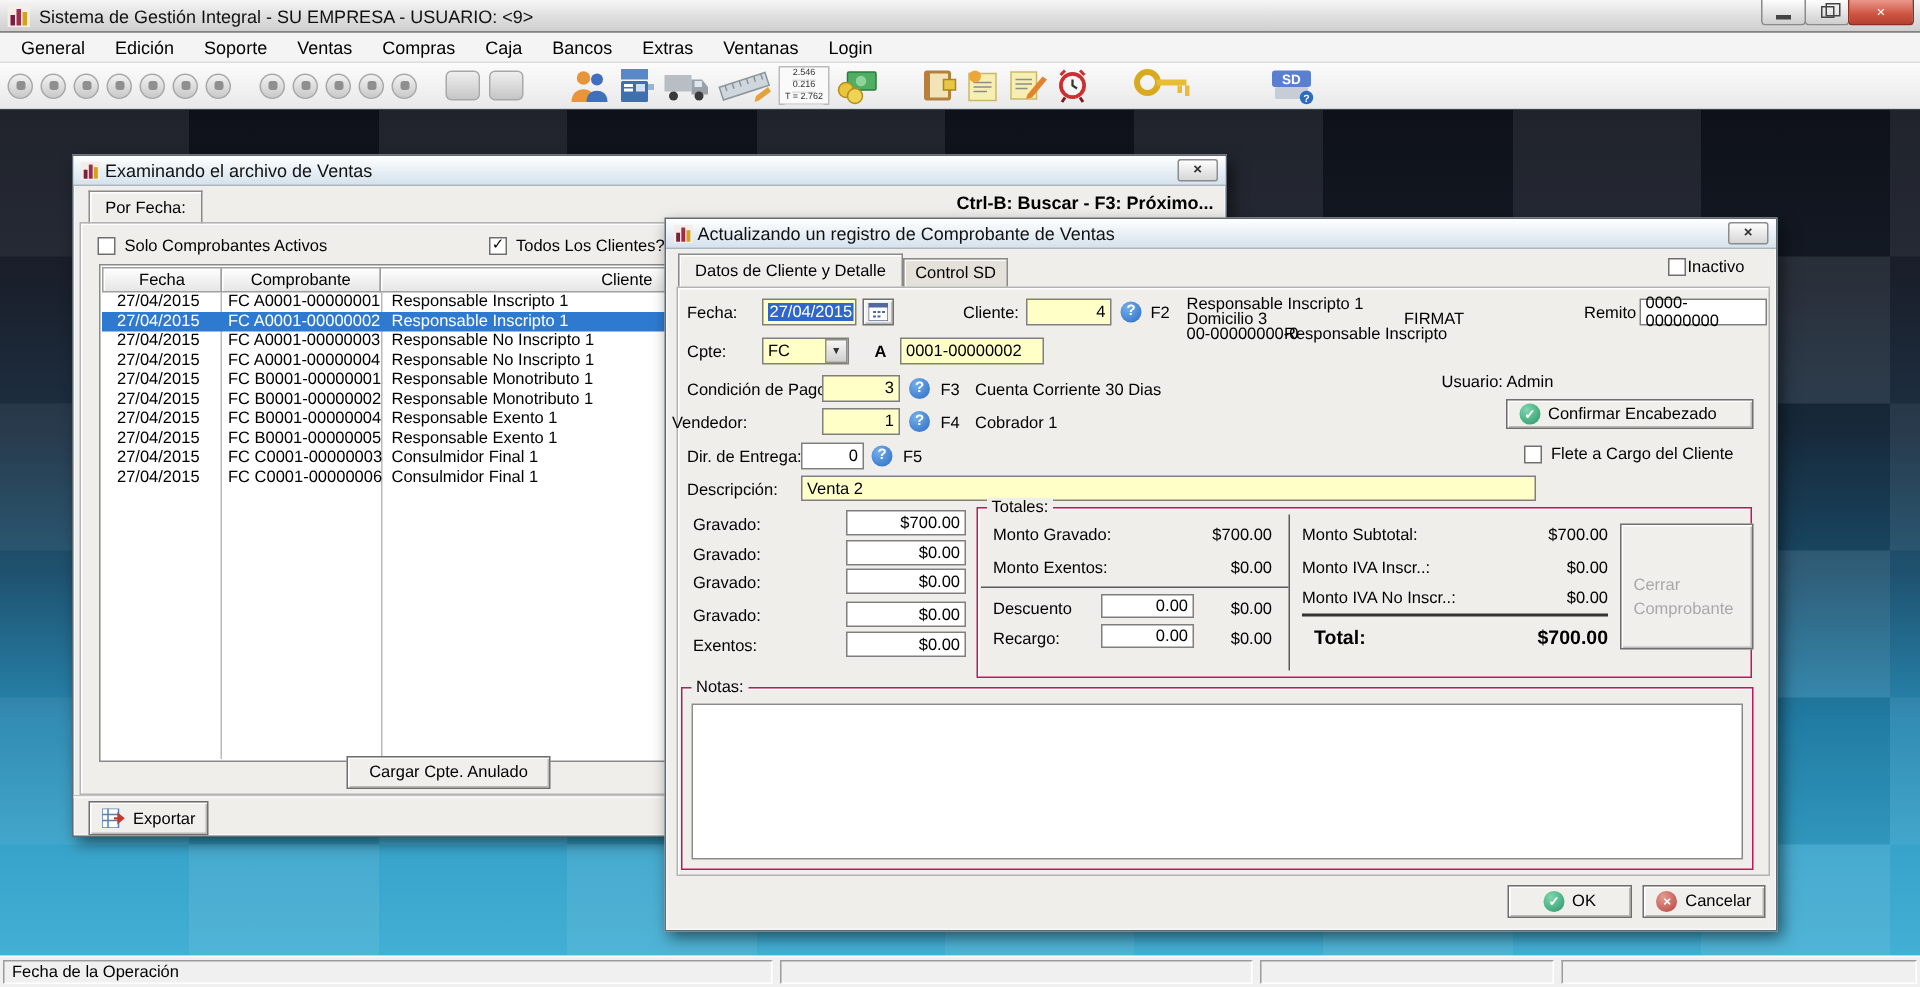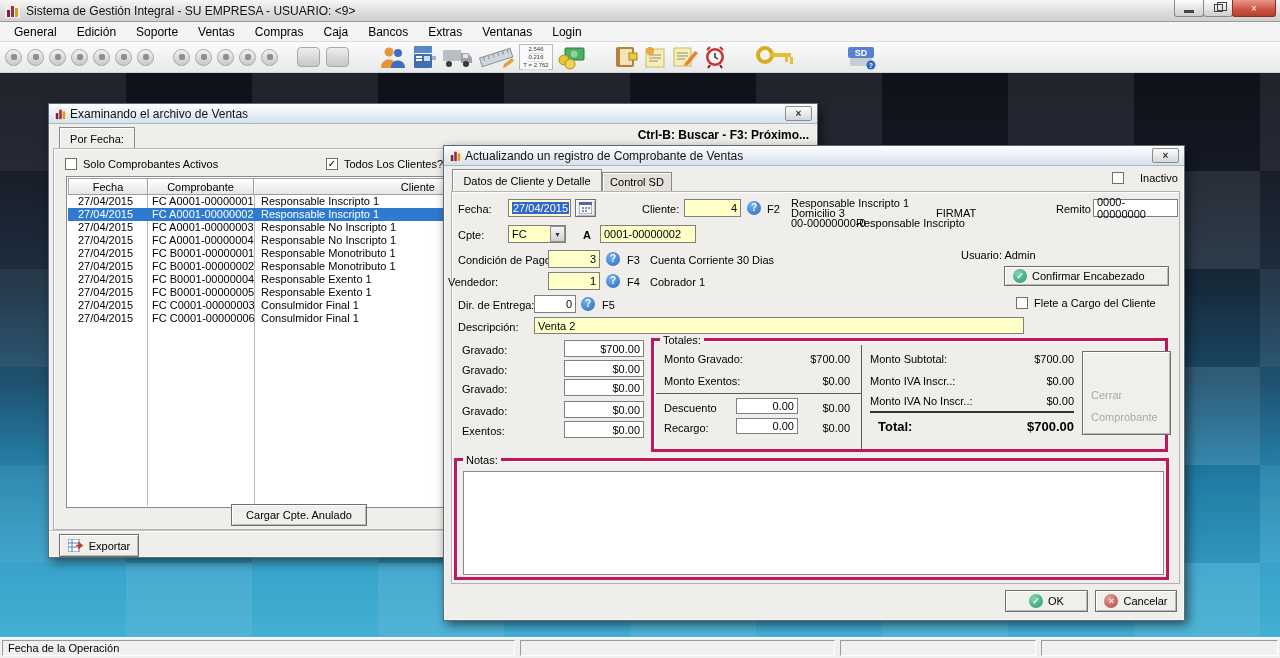--- a/index.html
+++ b/index.html
@@ -72,21 +72,21 @@
 .tiny{font-size:11px;line-height:11px;white-space:nowrap;}
 .qicon{width:14px;height:14px;border-radius:50%;color:#fff;font-size:10px;font-weight:bold;
   background:radial-gradient(circle at 35% 30%, #74aeec, #2b6cc2);
   display:flex;align-items:center;justify-content:center;line-height:1;}
 .okicon{width:14px;height:14px;border-radius:50%;color:#fff;font-size:9px;font-weight:bold;
   background:radial-gradient(circle at 35% 30%, #7fd7ae, #279568);
   display:flex;align-items:center;justify-content:center;line-height:1;flex:0 0 auto;}
 .xicon{width:14px;height:14px;border-radius:50%;color:#fff;font-size:9px;font-weight:bold;
   background:radial-gradient(circle at 35% 30%, #e59a92, #b4443c);
   display:flex;align-items:center;justify-content:center;line-height:1;flex:0 0 auto;}
-.groupbox{position:absolute;border:3px solid #be185d;box-shadow:inset 1px 1px 0 #fff;}
+.groupbox{position:absolute;border:1px solid #be185d;box-shadow:inset 1px 1px 0 #fff;}
 .legend{position:absolute;top:-7px;left:6px;background:#efeeea;padding:0 3px;font-size:11px;}
 
 
 .tbl{position:absolute;background:#fff;border:1px solid #8a8a8a;}
 .th{background:linear-gradient(#fefefe,#e6e6e6);border:1px solid #9f9f9f;
   box-shadow:inset 1px 1px 0 #fff;font-size:11px;display:flex;align-items:center;height:17px;}
 .trow{position:absolute;left:1px;right:1px;height:13px;display:flex;font-size:11px;line-height:13px;white-space:nowrap;}
 .trow.selected{background:#2f7ad1;color:#fff;}
 .vsep{position:absolute;top:18px;bottom:1px;width:1px;background:#b9b9b9;}
 
@@ -376,21 +376,21 @@
           <span>×</span>
         </div>
     </div>
 
     <div class="tab" style="left:8px;top:23px;width:150px;height:22px;">
       <span>Datos de Cliente y Detalle</span>
     </div>
     <div class="tab inactive" style="left:158px;top:26px;width:70px;height:19px;">
       <span>Control SD</span>
     </div>
-    <div class="abs" style="left:668px;top:26px;display:flex;align-items:center;gap:16px;">
+    <div class="abs" style="left:668px;top:26px;display:flex;align-items:center;gap:1px;">
       <span class="cb"></span>
       <span>Inactivo</span>
     </div>
 
     <div class="panelframe" style="left:7px;top:45px;width:729px;height:393px;"></div>
 
     <span class="lbl" style="left:14px;top:57px;">Fecha:</span>
     <div class="field yellow abs" style="left:64px;top:53px;width:63px;">
       <span class="sel-text">27/04/2015</span>
     </div>
@@ -518,21 +518,21 @@
       <span class="lbl" style="left:216px;top:12px;">Monto Subtotal:</span>
       <span class="lbl" style="left:330px;top:12px;width:90px;text-align:right;">$700.00</span>
       <span class="lbl" style="left:216px;top:34px;">Monto IVA Inscr..:</span>
       <span class="lbl" style="left:330px;top:34px;width:90px;text-align:right;">$0.00</span>
       <span class="lbl" style="left:216px;top:54px;">Monto IVA No Inscr..:</span>
       <span class="lbl" style="left:330px;top:54px;width:90px;text-align:right;">$0.00</span>
       <div class="hline" style="left:216px;top:70px;width:204px;border-top-width:2px;border-top-color:#333;"></div>
       <span class="lbl" style="left:224px;top:78px;font-size:13px;font-weight:bold;">Total:</span>
       <span class="lbl" style="left:320px;top:78px;width:100px;text-align:right;font-size:13px;font-weight:bold;">$700.00</span>
       <div class="btn disabled abs" style="left:428px;top:10px;width:89px;height:84px;padding:4px;align-items:flex-start;padding-top:32px;justify-content:flex-start;padding-left:8px;text-align:left;">
-        <span style="display:block;width:70px;white-space:normal;line-height:22px;">Cerrar Comprobante</span>
+        <span style="display:block;width:70px;white-space:normal;line-height:16px;">Cerrar Comprobante</span>
       </div>
     </div>
 
     <div class="groupbox" style="left:10px;top:312px;width:715px;height:122px;">
       <span class="legend">Notas:</span>
       <div class="abs" style="left:6px;top:10px;width:701px;height:104px;background:#fff;border:1px solid #8a8a8a;"></div>
     </div>
 
     <div class="btn abs" style="left:561px;top:444px;width:83px;height:22px;">
       <span class="okicon">

